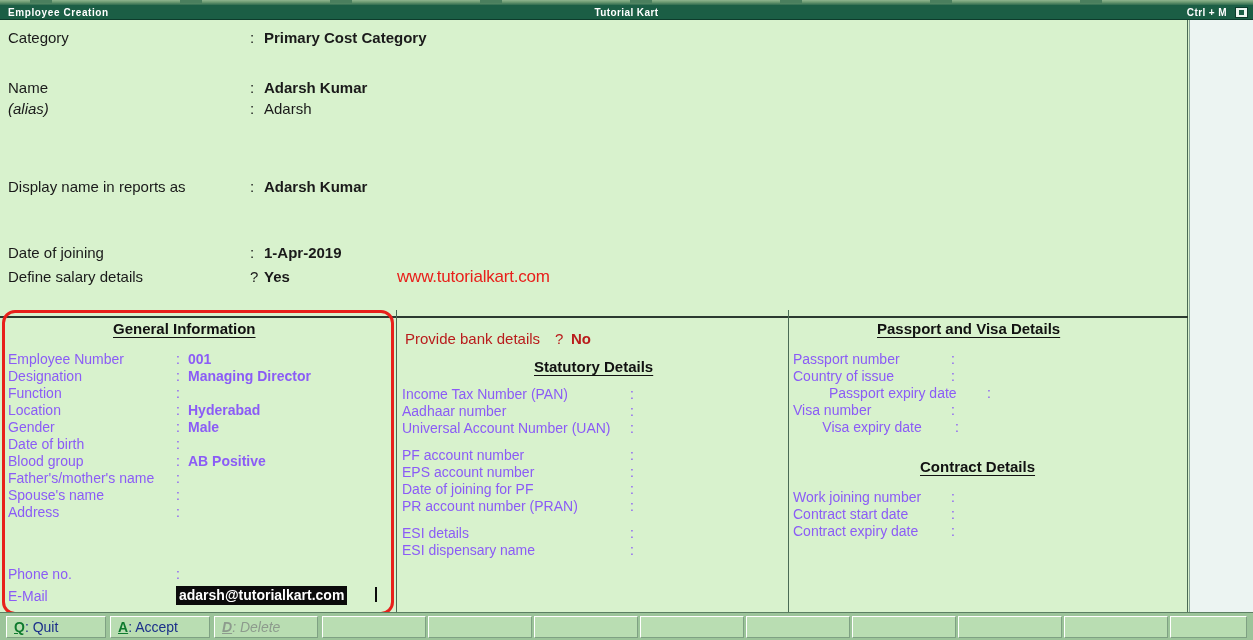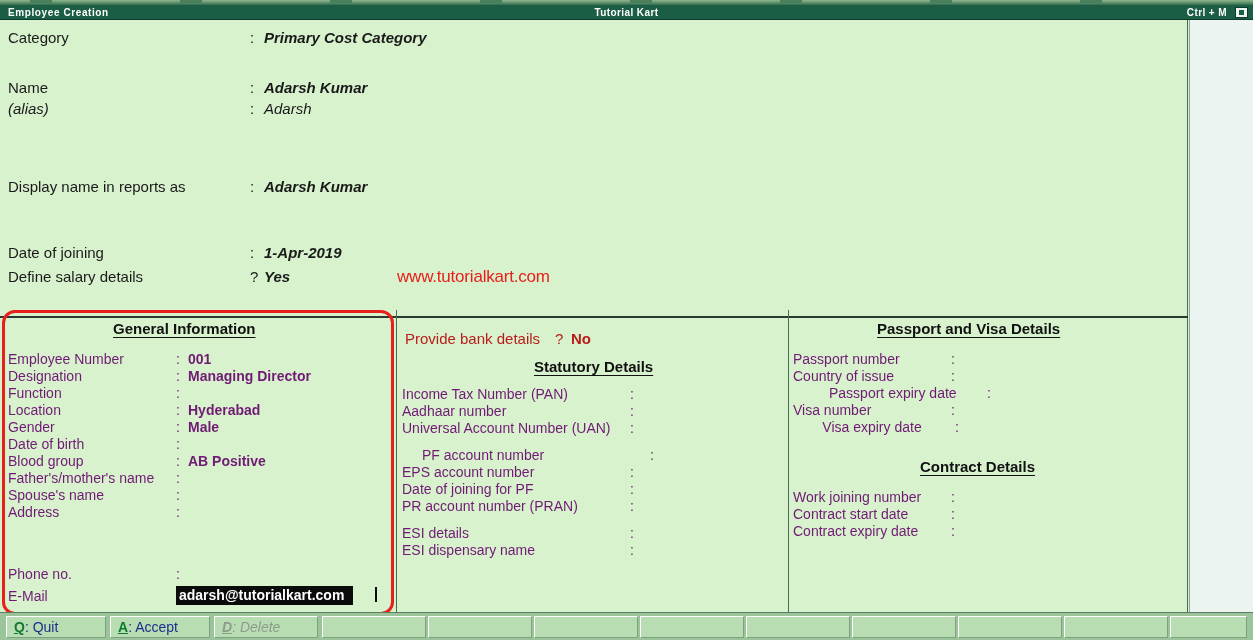--- a/index.html
+++ b/index.html
@@ -76,21 +76,21 @@
 
   
   .upper { position: absolute; left: 0; top: 0; width: 1188px; height: 277px; }
   .row {
     position: absolute; left: 8px;
     font-size: 15px; color: #1a1a1a;
     white-space: nowrap;
   }
   .row .lbl { display: inline-block; width: 242px; }
   .row .sep { display: inline-block; width: 14px; }
-  .row .val { font-weight: bold; font-style: italic; }
+  .row .val { font-weight: bold; }
   .row .val.plain { font-weight: normal; }
   .alias { font-style: italic; }
   .marker {
     display: inline-block;
     width: 6px; height: 13px;
     background: #1a1a1a;
     vertical-align: -2px;
     margin-right: 8px;
   }
   .watermark {
@@ -129,21 +129,21 @@
   .section-title {
     position: absolute;
     font-size: 15px; font-weight: bold; color: #111111;
     text-decoration: underline;
     text-underline-offset: 3px;
     white-space: nowrap;
   }
 
   .frow {
     position: absolute;
-    font-size: 14px; color: #701a75;
+    font-size: 14px; color: #8b5cf6;
     white-space: nowrap;
   }
   .frow .fl { display: inline-block; }
   .frow .fc { display: inline-block; }
   .frow .fv { font-weight: bold; }
 
   
   .panel.left .frow .fl { width: 168px; }
   .panel.left .frow .fc { width: 12px; }
 
@@ -162,21 +162,21 @@
   .toprow .tl { display: inline-block; width: 150px; }
   .toprow .tq { display: inline-block; width: 16px; }
   .toprow .tv { font-weight: bold; }
 
   .email-field {
     position: absolute;
     background: #0b0b0b;
     color: #ffffff;
     font-size: 14px;
     font-weight: bold;
-    padding: 1px 9px 2px 3px;
+    padding: 1px 3px 2px 3px;
     white-space: nowrap;
   }
   .email-cursor {
     position: absolute;
     width: 2px; height: 15px;
     background: #0b0b0b;
   }
 
   
   .buttonbar {
@@ -318,21 +318,21 @@
         <div class="frow" style="left:5px; top:78px;">
           <span class="fl">Income Tax Number (PAN)</span><span class="fc">:</span><span class="fv"></span>
         </div>
         <div class="frow" style="left:5px; top:95px;">
           <span class="fl">Aadhaar number</span><span class="fc">:</span><span class="fv"></span>
         </div>
         <div class="frow" style="left:5px; top:112px;">
           <span class="fl">Universal Account Number (UAN)</span><span class="fc">:</span><span class="fv"></span>
         </div>
 
-        <div class="frow" style="left:5px; top:139px;margin-left:20px;">
+        <div class="frow" style="left:5px; top:139px;">
           <span class="fl">PF account number</span><span class="fc">:</span><span class="fv"></span>
         </div>
         <div class="frow" style="left:5px; top:156px;">
           <span class="fl">EPS account number</span><span class="fc">:</span><span class="fv"></span>
         </div>
         <div class="frow" style="left:5px; top:173px;">
           <span class="fl">Date of joining for PF</span><span class="fc">:</span><span class="fv"></span>
         </div>
         <div class="frow" style="left:5px; top:190px;">
           <span class="fl">PR account number (PRAN)</span><span class="fc">:</span><span class="fv"></span>

